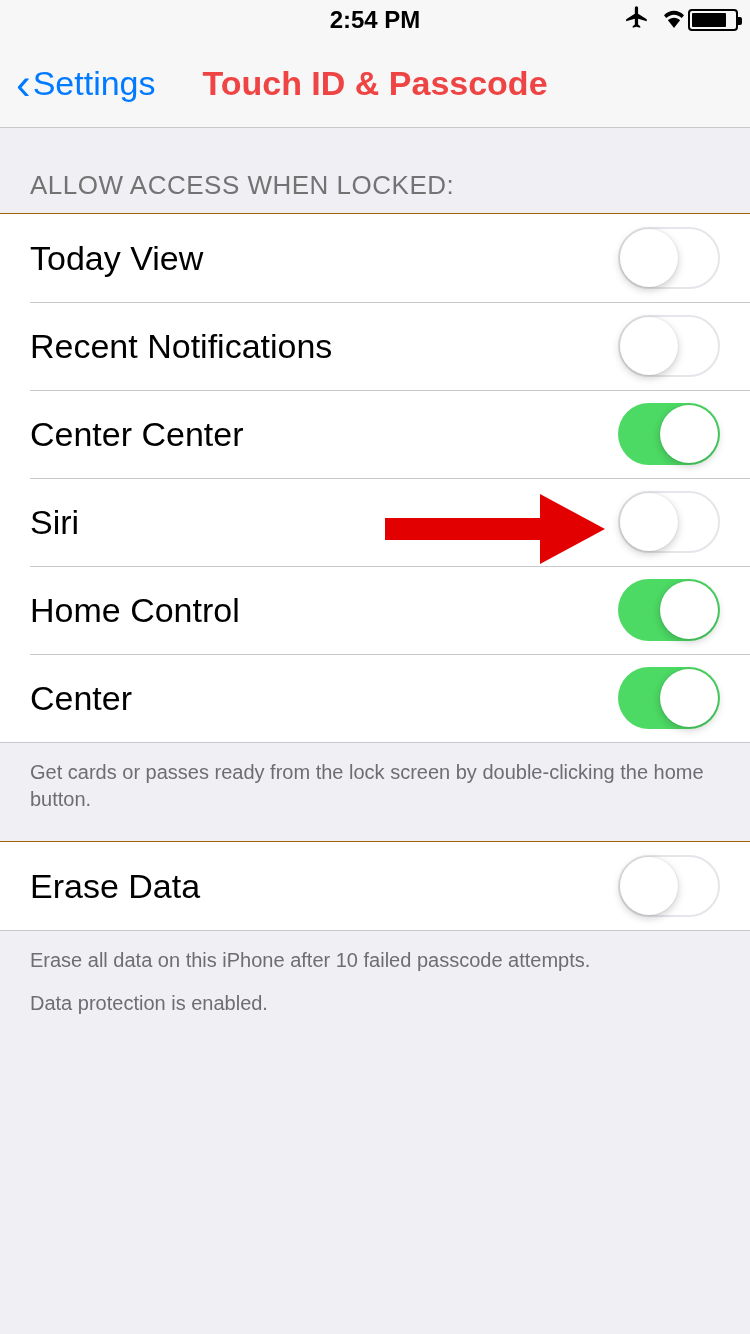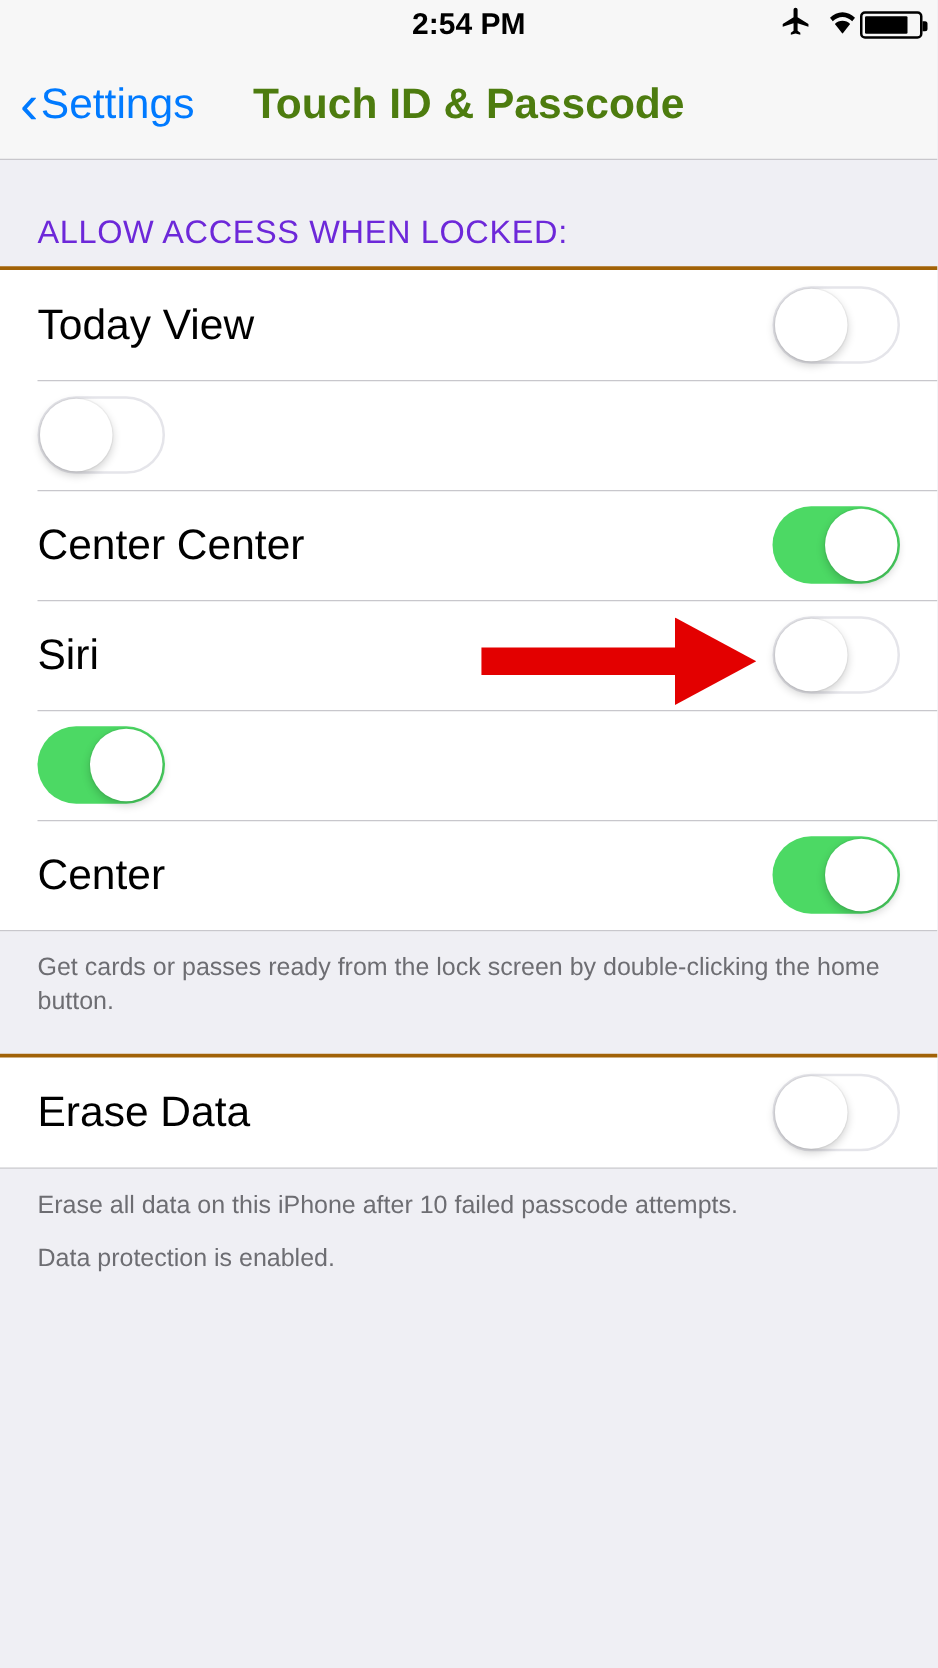--- a/index.html
+++ b/index.html
@@ -87,31 +87,31 @@
   font-weight: 300;
   margin-right: 2px;
   line-height: 1;
 }
 .nav-title {
   position: absolute;
   left: 50%;
   transform: translateX(-50%);
   font-size: 34px;
   font-weight: 600;
-  color: #4d7c0f;
+  color: #ef4444;
 }
 .section-header {
   padding: 42px 30px 12px 30px;
   font-size: 26px;
-  color: #6d28d9;
+  color: #737373;
   letter-spacing: 0.5px;
 }
 .list {
   background: #fff;
-  border-top: 3px solid #a16207;
+  border-top: 1px solid #a16207;
   border-bottom: 1px solid #c8c7cc;
 }
 .row {
   display: flex;
   align-items: center;
   justify-content: space-between;
   padding: 0 30px;
   height: 88px;
   position: relative;
 }
@@ -209,37 +209,39 @@
 <div class="section-header">ALLOW ACCESS WHEN LOCKED:</div>
 
 <div class="list">
   <div class="row">
     <span class="row-label">Today View</span>
     <div class="toggle off">
         <div class="toggle-knob"></div>
       </div>
   </div>
   <div class="row">
+    <span class="row-label">Recent Notifications</span>
     <div class="toggle off">
         <div class="toggle-knob"></div>
       </div>
   </div>
   <div class="row">
     <span class="row-label">Center Center</span>
     <div class="toggle on">
         <div class="toggle-knob"></div>
       </div>
   </div>
   <div class="row">
     <span class="row-label">Siri</span>
     <div class="toggle off">
         <div class="toggle-knob"></div>
       </div>
   </div>
   <div class="row">
+    <span class="row-label">Home Control</span>
     <div class="toggle on">
         <div class="toggle-knob"></div>
       </div>
   </div>
   <div class="row">
     <span class="row-label">Center</span>
     <div class="toggle on">
         <div class="toggle-knob"></div>
       </div>
   </div>

